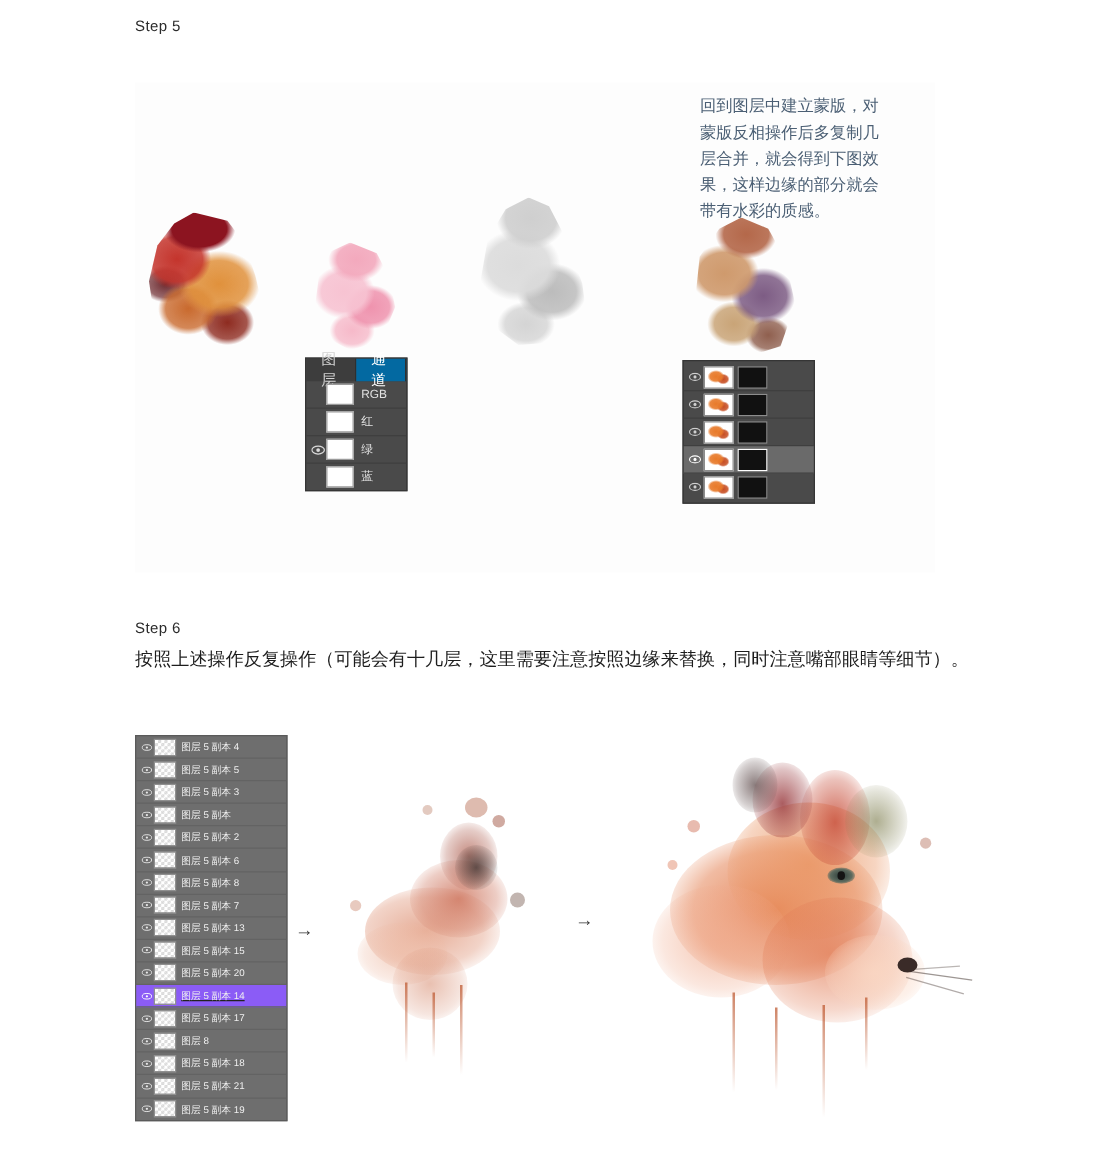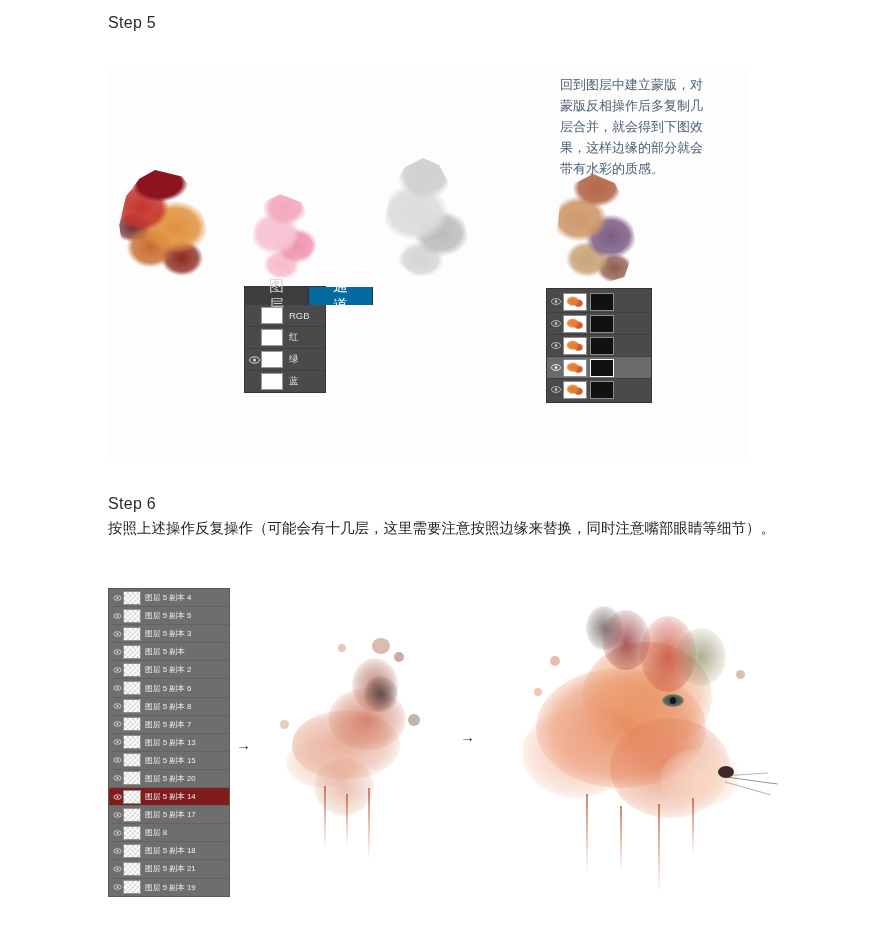--- a/index.html
+++ b/index.html
@@ -18,21 +18,21 @@
   .page {
     position: relative;
     width: 885px;
     height: 927px;
   }
 
   
   .step-title {
     position: absolute;
     left: 108px;
-    font-size: 16px;
+    font-size: 12px;
     color: #2b2b2b;
     letter-spacing: .3px;
   }
   .step-body {
     position: absolute;
     left: 108px;
     width: 672px;
     font-size: 14.5px;
     line-height: 26px;
     color: #1d1d1d;
@@ -126,23 +126,23 @@
     background: #4a4a4a;
     border: 1px solid #353535;
   }
   .ps-tabs {
     display: flex;
     background: #3d3d3d;
     height: 18px;
     align-items: stretch;
   }
   .ps-tab {
-    font-size: 15px;
+    font-size: 12px;
     color: #d3d3d3;
-    padding: 0 24px;
+    padding: 0 12px;
     display: flex;
     align-items: center;
     border-right: 1px solid #2f2f2f;
   }
   .ps-tab.active {
     background: #0369a1;
     color: #ffffff;
   }
   .ps-row {
     display: flex;
@@ -216,21 +216,21 @@
     background: #6e6e6e;
     border: 1px solid #5a5a5a;
   }
   .ls-row {
     display: flex;
     align-items: center;
     height: 17.1px;
     border-bottom: 1px solid #636363;
     padding-left: 2px;
   }
-  .ls-row.sel { background: #7f1d1d; }
+  .ls-row.sel { background: #8b5cf6; text-decoration: underline; }
   .ls-eye {
     width: 12px; height: 100%;
     display: flex; align-items: center; justify-content: center;
   }
   .ls-thumb {
     width: 16px; height: 12px;
     margin-right: 4px;
     border: 1px solid #909090;
     background:
       linear-gradient(45deg, #d9d9d9 25%, transparent 25%, transparent 75%, #d9d9d9 75%),

